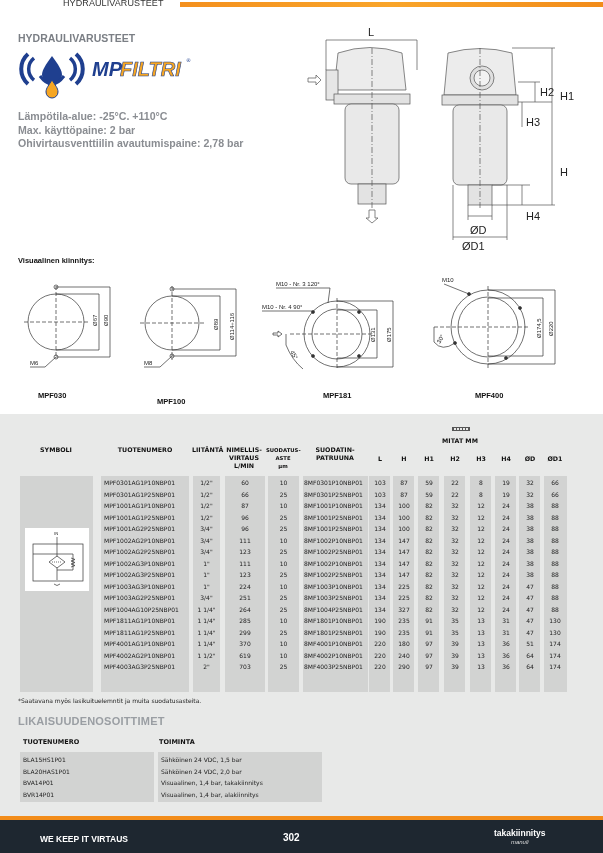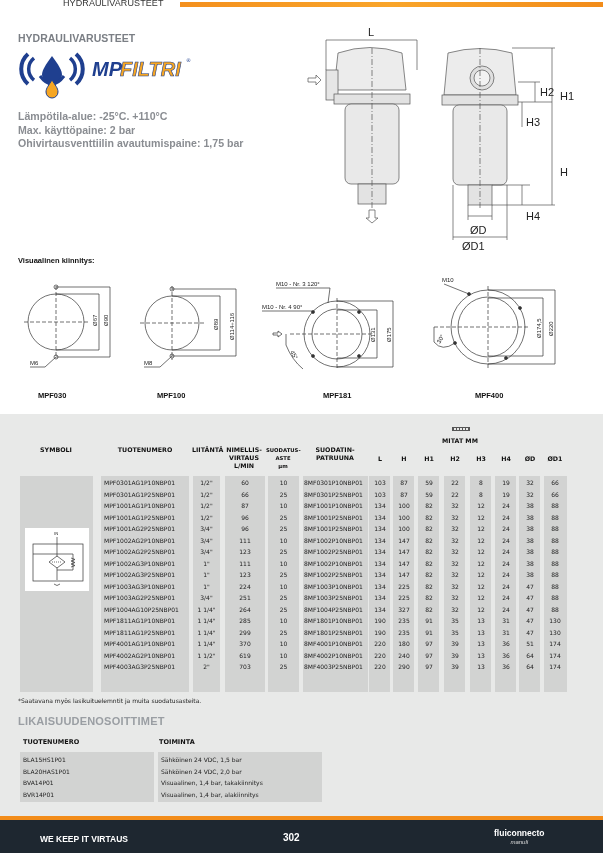--- a/index.html
+++ b/index.html
@@ -48,21 +48,21 @@
     <path d="M34 32 C31 37 28 40 28 44 A6 6 0 0 0 40 44 C40 40 37 37 34 32 Z" fill="#f6a623" stroke="#1f3f8f" stroke-width="1"></path>
     <text x="74" y="28" font-family="Liberation Sans, sans-serif" font-weight="bold" font-size="20" fill="#1f3f8f" font-style="italic">MP</text>
     <text x="102" y="28" font-family="Liberation Sans, sans-serif" font-weight="bold" font-size="20" fill="#f6a623" font-style="italic" stroke="#1f3f8f" stroke-width="0.6">FILTRI</text>
     <text x="168" y="14" font-size="5" fill="#1f3f8f">®</text>
   </svg>
 </div>
 
 <div class="specs">
   <div>Lämpötila-alue: -25°C. +110°C</div>
   <div>Max. käyttöpaine: 2 bar</div>
-  <div>Ohivirtausventtiilin avautumispaine: 1,75 bar</div>
+  <div>Ohivirtausventtiilin avautumispaine: 2,78 bar</div>
 </div>
 
 <div class="drawing">
   <svg width="313" height="230" viewBox="0 0 313 230" font-family="Liberation Sans, sans-serif" font-size="10" fill="none" stroke="#555" stroke-width="0.7">
 
     <line x1="36" y1="20" x2="127" y2="20" stroke="#555"></line>
     <line x1="36" y1="20" x2="36" y2="50"></line>
       <line x1="127" y1="20" x2="127" y2="50"></line>
     <text x="78" y="16" fill="#222" stroke="none" font-size="11">L</text>
     <path d="M48 33 Q80 22 112 33 L116 70 L44 70 Z" fill="#ececec"></path>
@@ -203,21 +203,21 @@
       <path d="M434 57 L434 72 Q442 82 455 73"></path>
       <g fill="#222" stroke="none">
         <text x="442" y="12">M10</text>
         <text x="440" y="74" transform="rotate(-60 440 74)">30°</text>
         <text x="541" y="68" transform="rotate(-90 541 68)">Ø174,5</text>
         <text x="553" y="66" transform="rotate(-90 553 66)">Ø220</text>
       </g>
     </g>
   </svg>
   <div class="mlabel" style="left:38px; top:121px;">MPF030</div>
-  <div class="mlabel" style="left:157px; top:121px;">MPF100</div>
+  <div class="mlabel" style="left:157px; top:127px;">MPF100</div>
   <div class="mlabel" style="left:323px; top:121px;">MPF181</div>
   <div class="mlabel" style="left:475px; top:121px;">MPF400</div>
 </div>
 
 <div class="grey"></div>
 
 <div class="th" style="left:20px; top:446px; width:72px;">SYMBOLI</div>
 <div class="th" style="left:100px; top:446px; width:90px;">TUOTENUMERO</div>
 <div class="th" style="left:192px; top:446px; width:28px;">LIITÄNTÄ</div>
 <div class="th" style="left:222px; top:446px; width:44px;">
@@ -517,16 +517,16 @@
     <div class="cell" style="left: 23px; top: 777px;">BVA14P01</div>
     <div class="cell" style="left: 161px; top: 777px;">Visuaalinen, 1,4 bar, takakiinnitys</div>
     <div class="cell" style="left: 23px; top: 788.5px;">BVR14P01</div>
     <div class="cell" style="left: 161px; top: 788.5px;">Visuaalinen, 1,4 bar, alakiinnitys</div>
   </div>
 
 <div class="footer">
   <span class="slogan">WE KEEP IT VIRTAUS</span>
   <span class="page">302</span>
   <div class="brand">
-    <span>fluiconnecto</span>
+    <span>takakiinnitys</span>
     <small>manuli</small>
   </div>
 </div>
 
 </body></html>

